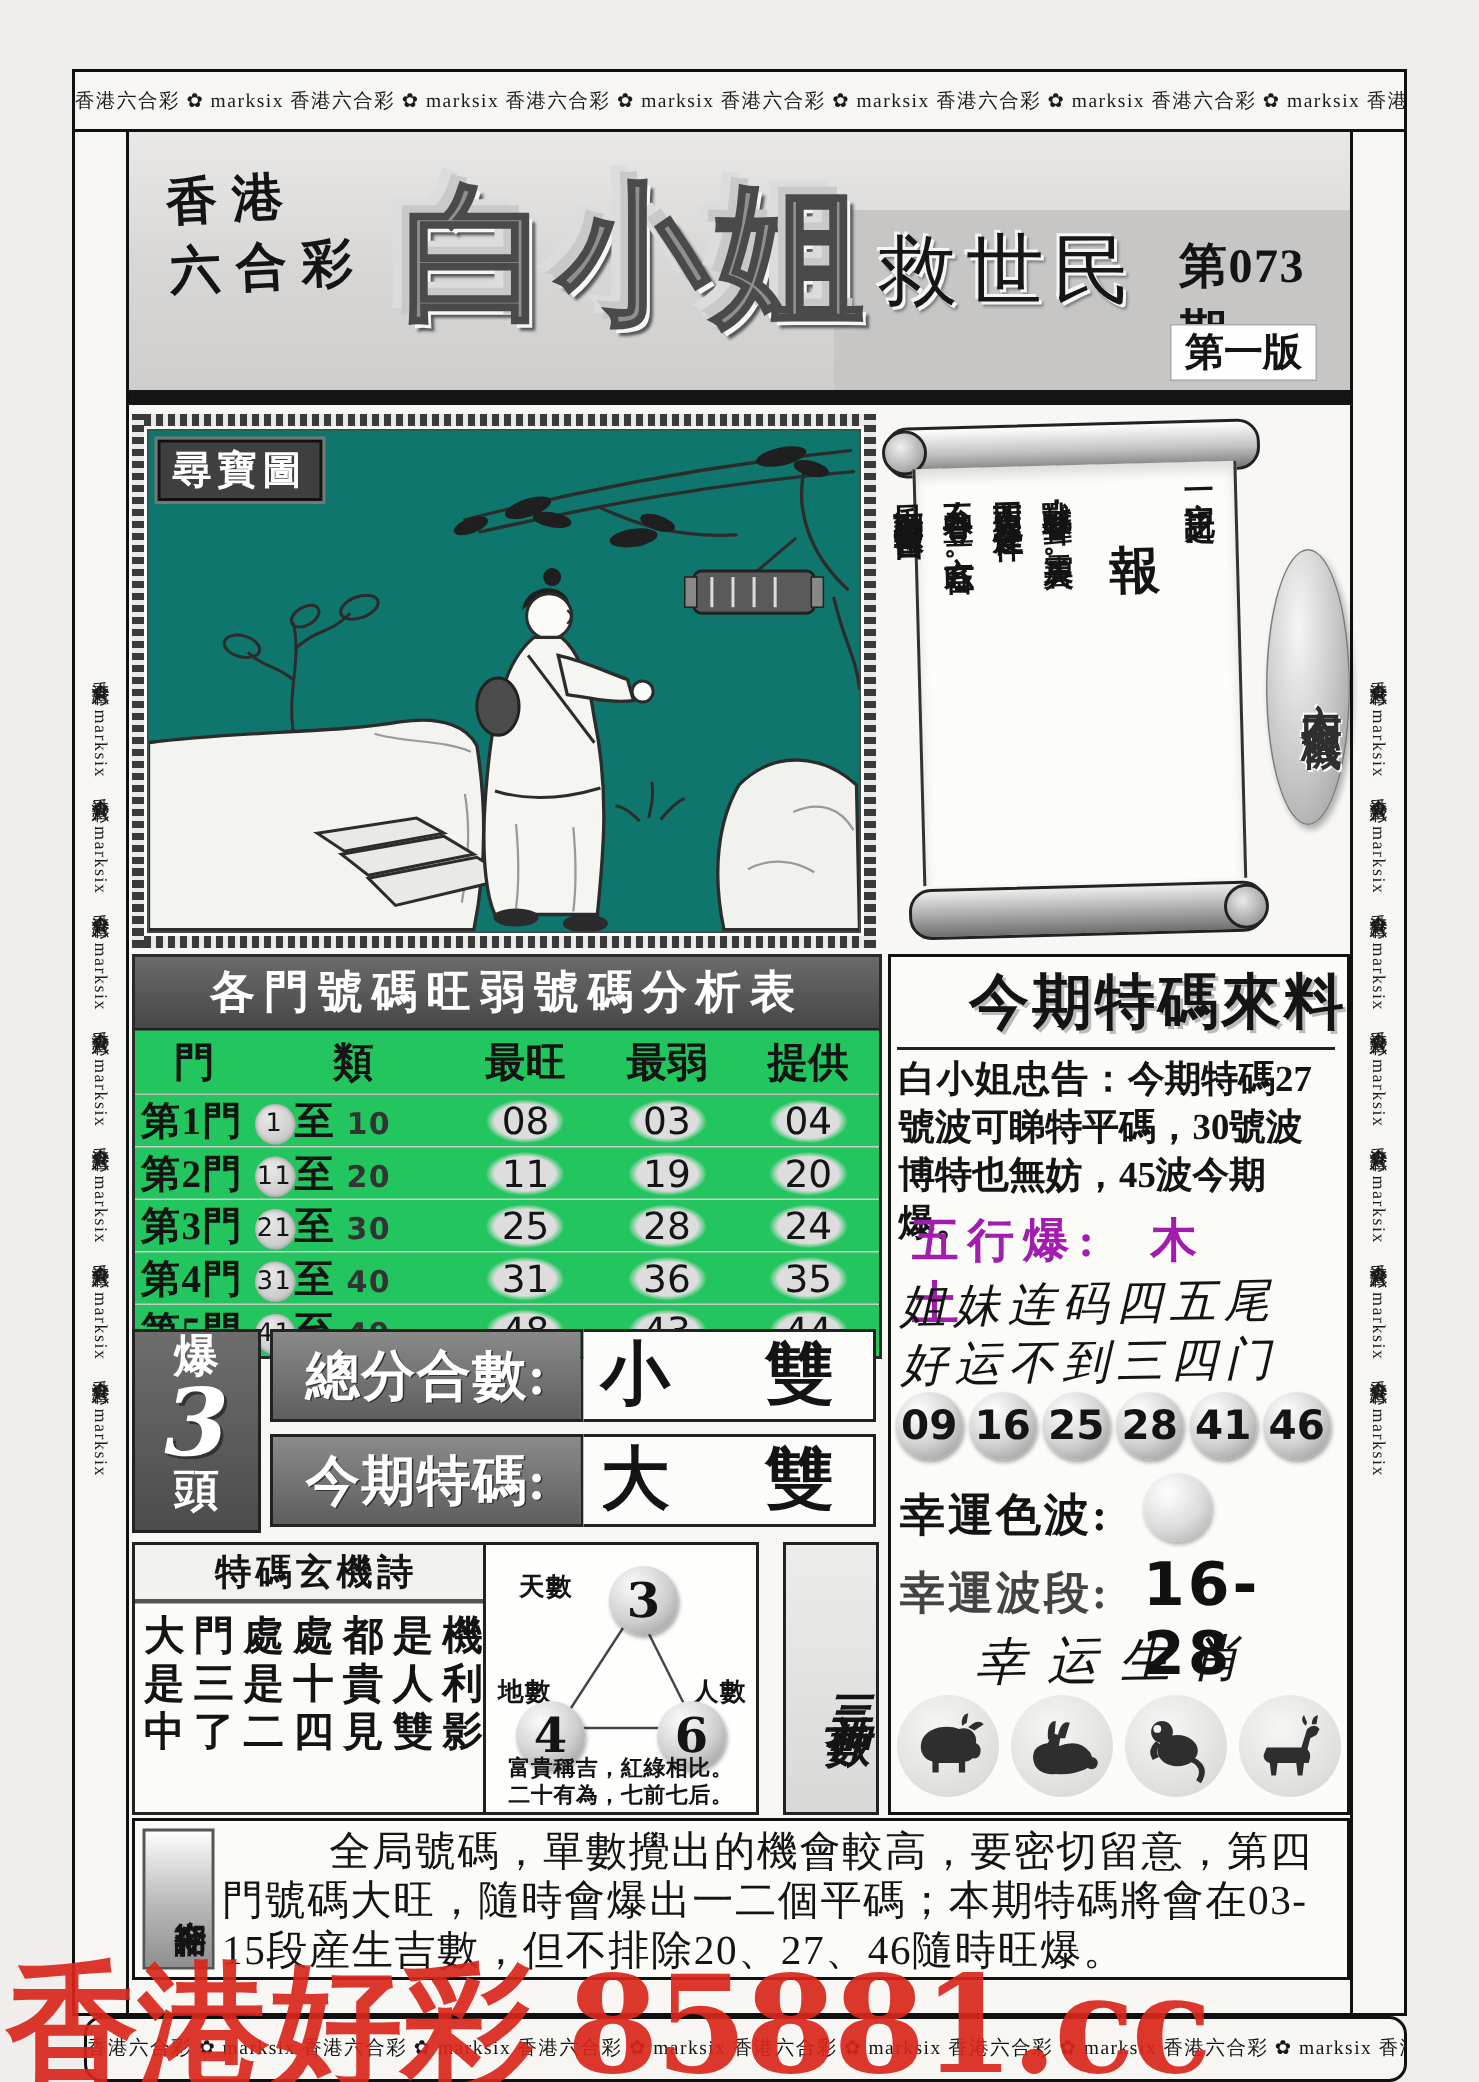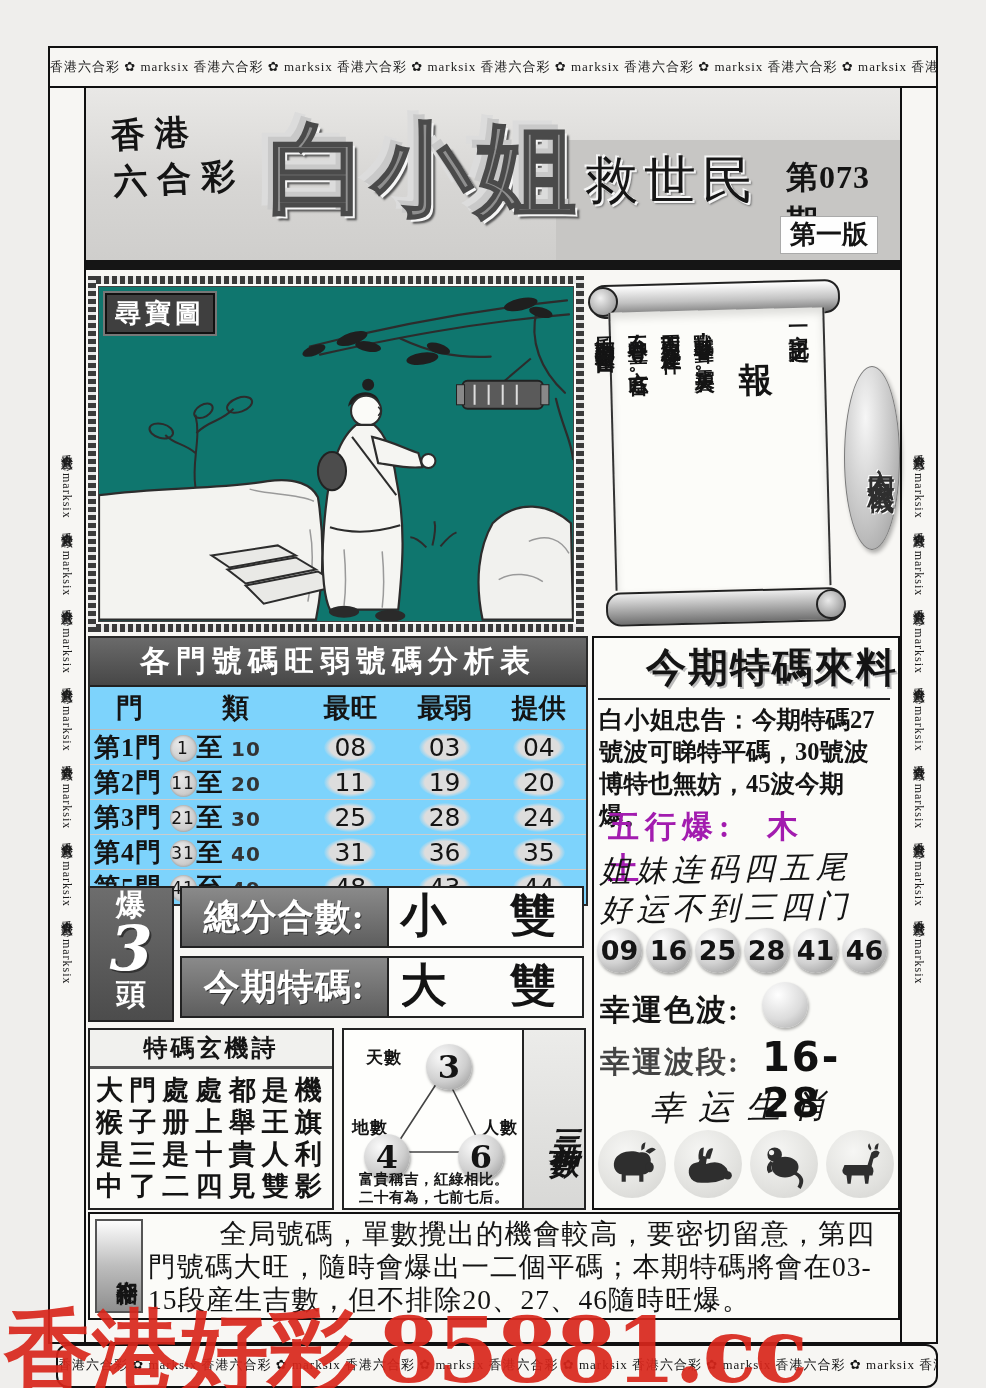--- a/index.html
+++ b/index.html
@@ -53,21 +53,21 @@
   .micro{position:absolute;background:repeating-linear-gradient(90deg,#3a3a3a 0 5px,#e9e9e9 5px 8px);}
   .micro-v{background:repeating-linear-gradient(0deg,#3a3a3a 0 5px,#e9e9e9 5px 8px);}
   .micro-top{left:0;top:0;width:100%;height:8px;}
   .micro-bottom{left:0;bottom:0;width:100%;height:8px;}
   .micro-left{left:0;top:0;width:8px;height:100%;}
   .micro-right{right:0;top:0;width:8px;height:100%;}
   .ill-inner{position:absolute;left:10px;top:10px;right:10px;bottom:10px;border:1px solid #444;background:#0f766e;}
   .ill-label{position:absolute;left:6px;top:6px;background:#3f3f3f;border:2px solid #111;outline:2px solid #777;
     color:#fff;font-size:26px;font-weight:bold;padding:1px 8px;letter-spacing:4px;}
   
-  .analysis{position:absolute;left:2px;top:548px;width:496px;background:#7dd3fc;border:2px solid #2a2a2a;}
+  .analysis{position:absolute;left:2px;top:548px;width:496px;background:#22c55e;border:2px solid #2a2a2a;}
   .analysis-title{background:linear-gradient(180deg,#6a6a6a,#474747);color:#fff;text-align:center;
     font-size:30px;font-weight:bold;letter-spacing:6px;padding:3px 0;border-bottom:2px solid #222;}
   .t-row{display:grid;grid-template-columns:43% 19% 19% 19%;align-items:center;}
   .t-head{font-size:27px;font-weight:bold;padding:3px 0;border-bottom:1px solid #bbb;}
   .t-head .c0{letter-spacing:26px;padding-left:26px;}
   .t-body .t-row{border-bottom:1px solid #ccc;height:34px;font-size:26px;}
   .t-body .t-row:last-child{border-bottom:none;}
   .gate-cell{font-weight:bold;white-space:nowrap;padding-left:4px;letter-spacing:1px;}
   .circ{display:inline-block;width:27px;height:27px;border-radius:50%;background:radial-gradient(circle at 35% 30%,#e9e9e9,#bdbdbd);
     box-shadow:inset 0 0 3px #8a8a8a;text-align:center;line-height:27px;font-size:17px;font-weight:normal;
@@ -90,21 +90,21 @@
     text-shadow:1px 1px 0 #333;}
   .burst-value{flex:1;background:#fcfcfa;border:2px solid #222;border-left:none;text-align:center;
     font-size:46px;font-weight:bold;line-height:56px;letter-spacing:26px;padding-left:12px;white-space:nowrap;}
   
   .poem-box{position:absolute;left:2px;top:940px;width:242px;height:178px;border:2px solid #222;background:#fbfbf8;}
   .poem-title{font-size:24px;font-weight:bold;text-align:center;letter-spacing:3px;
     border-bottom:3px solid #555;padding:2px 0;background:#f1f1ee;}
   .poem-lines{padding:6px 6px 0 6px;}
   .poem-lines div{font-size:27px;font-weight:bold;letter-spacing:4px;line-height:1.18;text-align:justify;
     text-align-last:justify;}
-  .triangle-box{position:absolute;left:256px;top:940px;width:180px;height:178px;border:2px solid #222;background:#fefefc;}
+  .triangle-box{position:absolute;left:236px;top:940px;width:180px;height:178px;border:2px solid #222;background:#fefefc;}
   .tri-lines{position:absolute;left:0;top:0;}
   .tri-ball{position:absolute;width:46px;height:46px;border-radius:50%;
     background:radial-gradient(circle at 35% 28%,#fafafa,#cfcfcf 55%,#8f8f8f);box-shadow:1px 2px 3px rgba(0,0,0,.35);
     text-align:center;line-height:46px;font-size:32px;font-weight:bold;font-family:"DejaVu Serif",serif;}
   .tri-label{position:absolute;font-size:17px;font-weight:bold;letter-spacing:1px;}
   .tri-caption{position:absolute;left:0;bottom:2px;width:100%;text-align:center;
     font-family:"Liberation Sans",sans-serif;font-size:14.5px;font-weight:bold;line-height:1.25;letter-spacing:.5px;}
   .sanyuan-strip{position:absolute;left:436px;top:940px;width:60px;height:178px;border:2px solid #222;
     background:linear-gradient(180deg,#ececea,#d8d8d6);}
   .sanyuan-strip .v-title{writing-mode:vertical-rl;font-size:30px;font-weight:bold;letter-spacing:6px;
@@ -346,21 +346,20 @@
       <div class="burst-row burst-row2">
         <div class="burst-label">今期特碼:</div>
         <div class="burst-value">大 雙</div>
       </div>
     </div>
 
     <div class="poem-box">
       <div class="poem-title">特碼玄機詩</div>
       <div class="poem-lines">
         <div>大門處處都是機</div>
-        <div>猴子册上舉王旗</div>
         <div>是三是十貴人利</div>
         <div>中了二四見雙影</div>
       </div>
     </div>
 
     <div class="triangle-box">
       <svg class="tri-lines" width="180" height="178">
         <path d="M100 42 L48 122 M100 42 L140 122 M48 122 L140 122" stroke="#444" stroke-width="1.6" fill="none"></path>
       </svg>
       <div class="tri-label" style="left:22px;top:16px;">天數</div>

